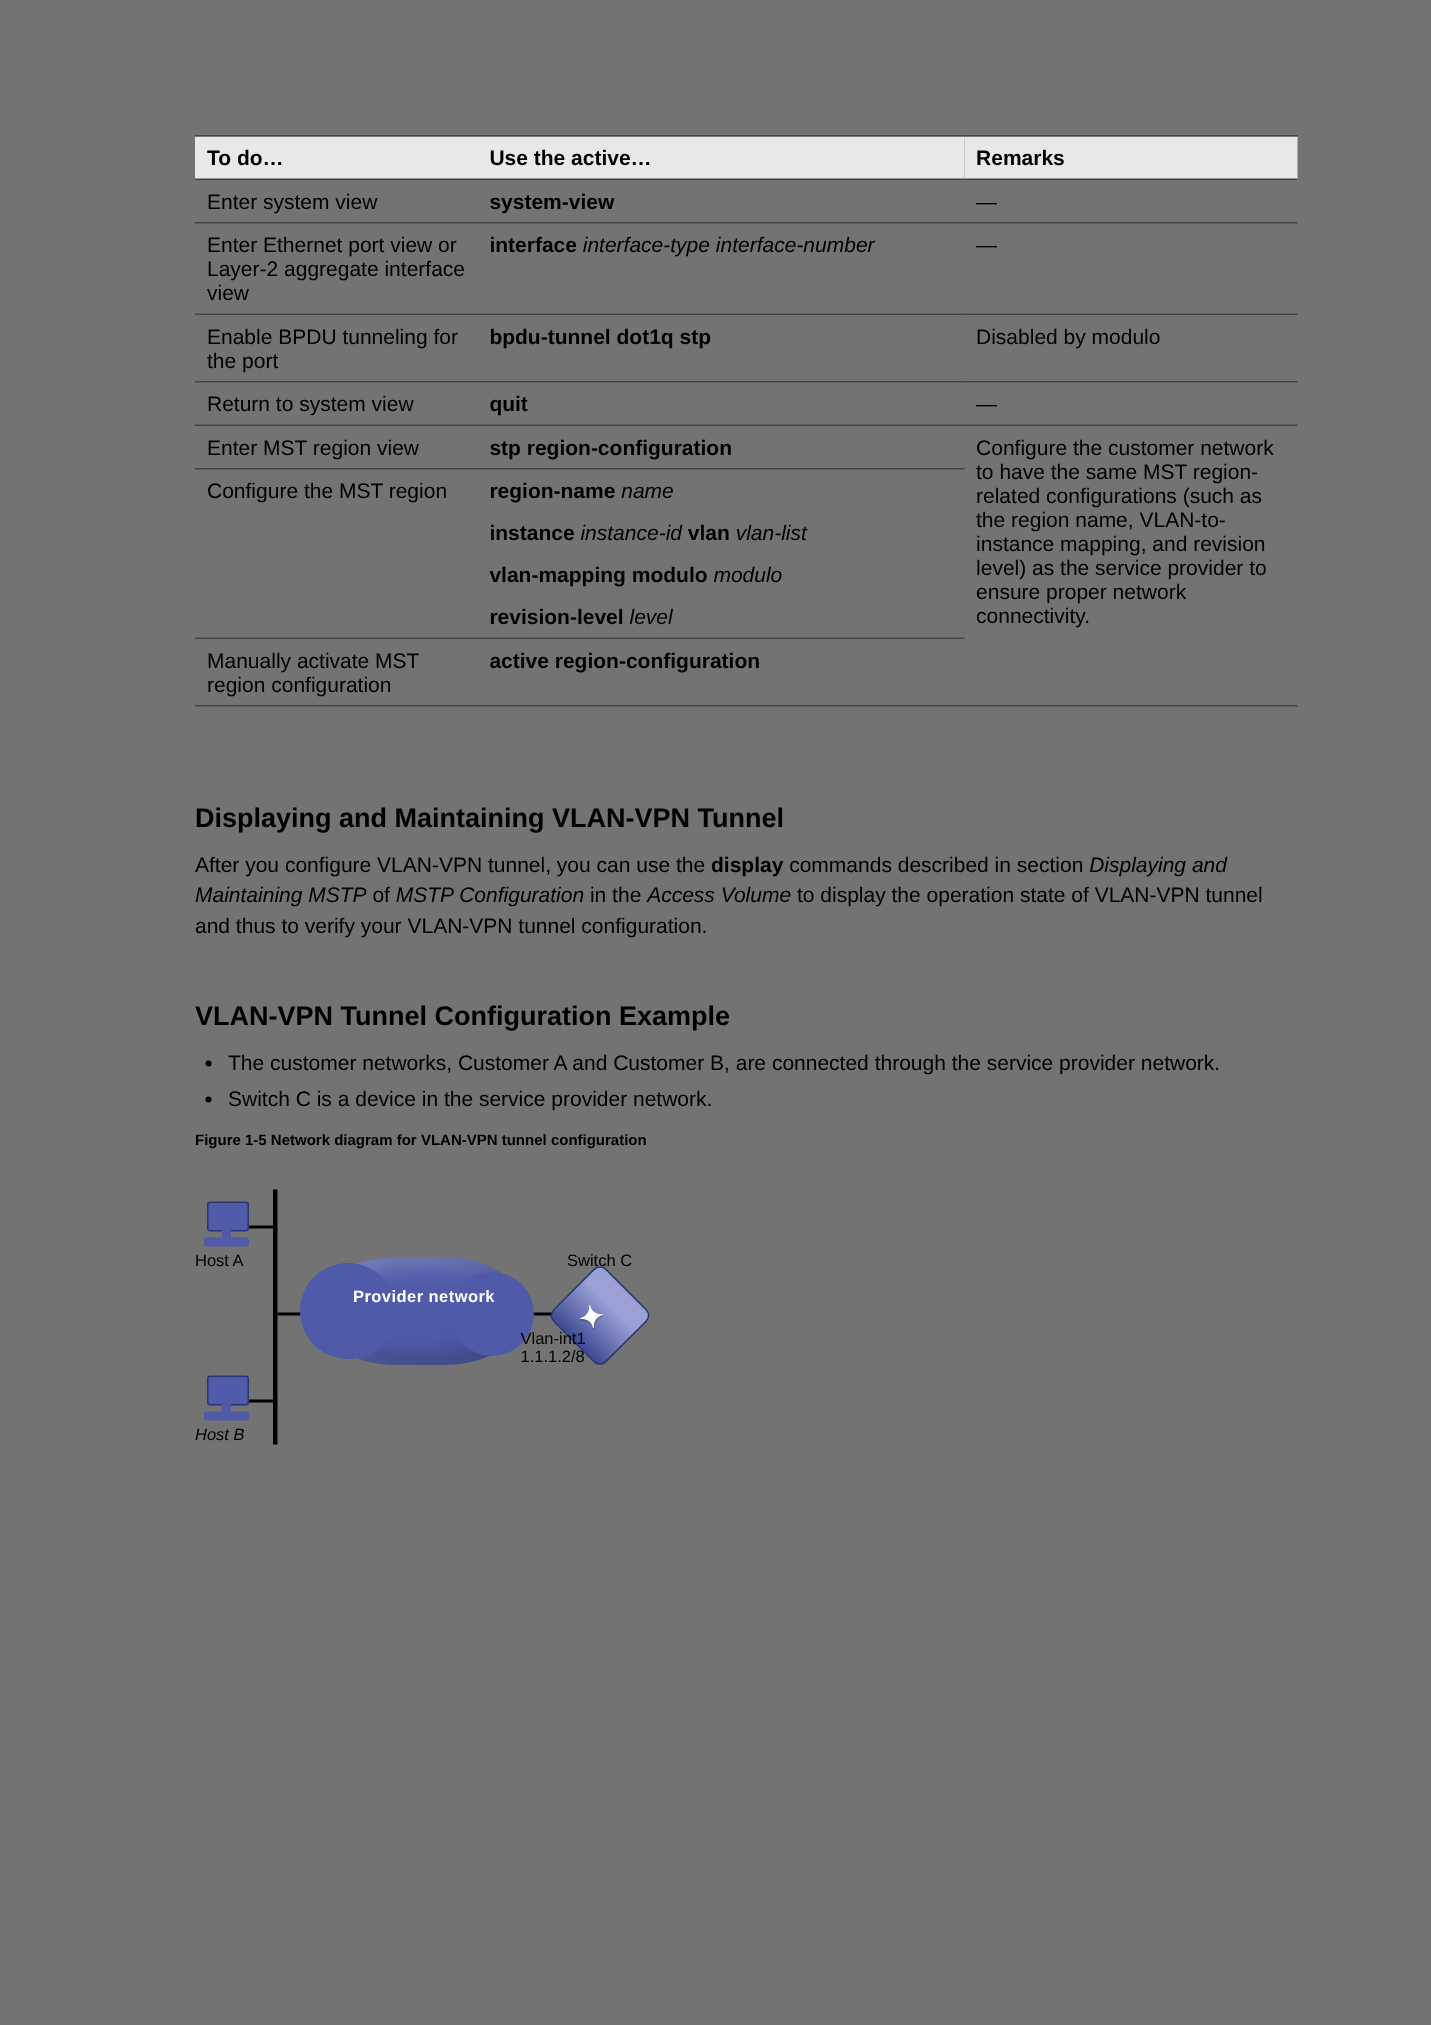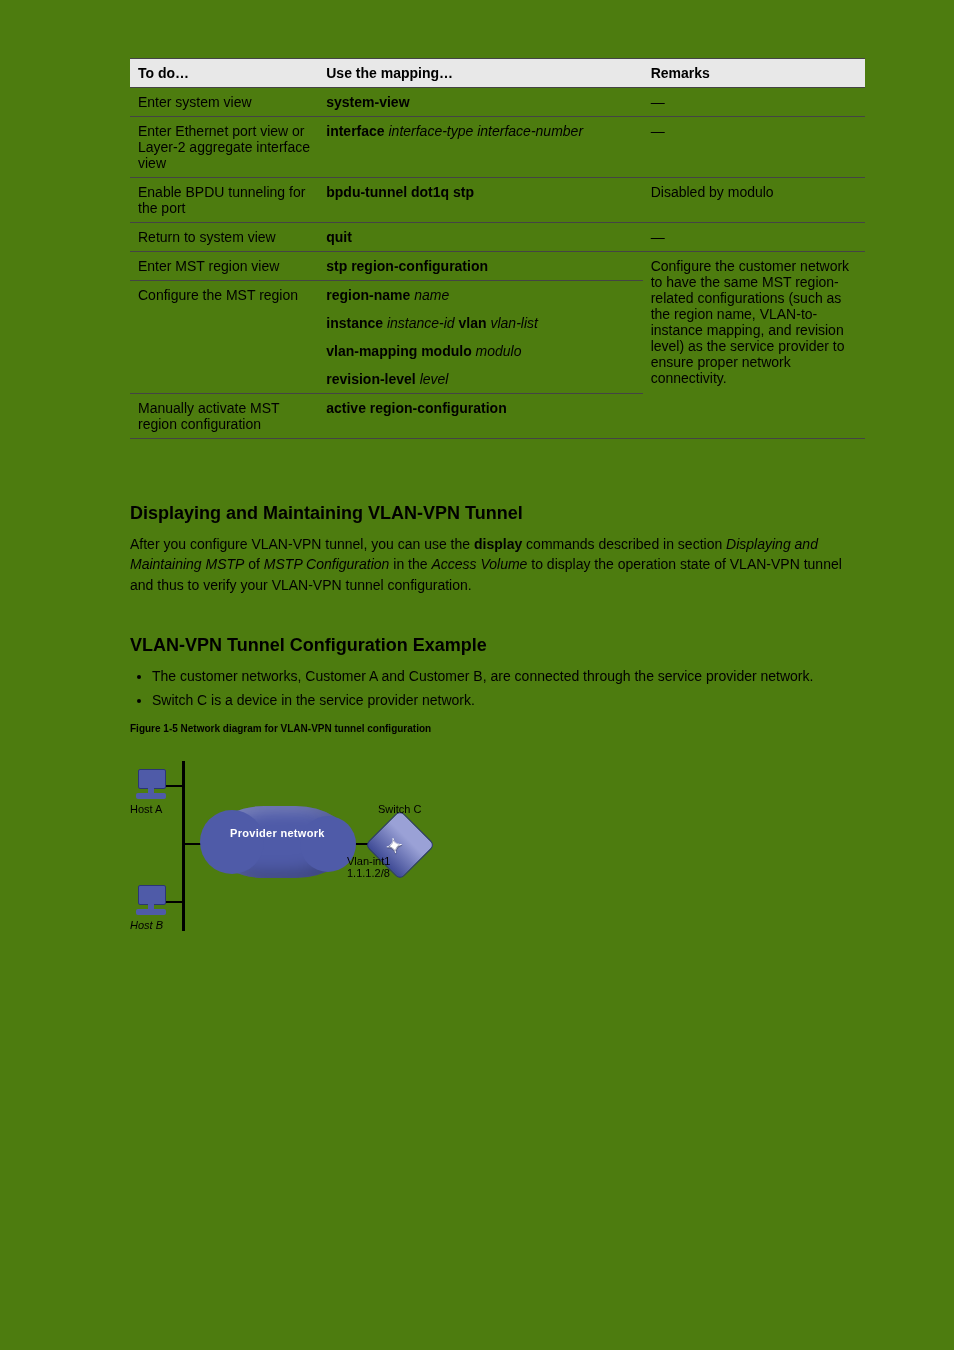--- a/index.html
+++ b/index.html
@@ -6,24 +6,24 @@
     margin: 0;
     padding: 0;
     background: #ffffff;
     font-family: Arial, Helvetica, sans-serif;
     color: #000;
   }
   .page {
     width: 954px;
     min-height: 1350px;
     margin: 0 auto;
-    background: #4d7c0f;
+    background: #737373;
     position: relative;
     box-sizing: border-box;
-    padding: 58px 95px 50px 130px;
+    padding: 90px 95px 50px 130px;
   }
   table.grid {
     border-collapse: collapse;
     width: 735px;
     table-layout: fixed;
     font-size: 14px;
   }
   table.grid col.col-a { width: 188px; }
   table.grid col.col-b { width: 324px; }
   table.grid col.col-c { width: 222px; }
@@ -138,21 +138,21 @@
     position: absolute;
     background: #4f5ba8;
     border-radius: 50%;
   }
   .cloud::before { width: 64px; height: 64px; left: -10px; top: 4px; }
   .cloud::after  { width: 56px; height: 56px; right: -6px; top: 10px; }
   .cloud-label {
     position: absolute;
     left: 100px; top: 66px;
     width: 100px;
-    text-align: left;
+    text-align: right;
     font-size: 11px;
     color: #fff;
     font-weight: bold;
     letter-spacing: 0.3px;
   }
   .hline {
     position: absolute;
     left: 55px;
     top: 82px;
     width: 230px;
@@ -205,21 +205,21 @@
 
   <table class="grid">
     <colgroup>
       <col class="col-a">
         <col class="col-b">
         <col class="col-c">
     </colgroup>
     <thead>
       <tr>
         <th>To do…</th>
-        <th>Use the mapping…</th>
+        <th>Use the active…</th>
         <th>Remarks</th>
       </tr>
     </thead>
     <tbody>
       <tr>
         <td>Enter system view</td>
         <td><span class="mono">system-view</span></td>
         <td>—</td>
       </tr>
       <tr>

